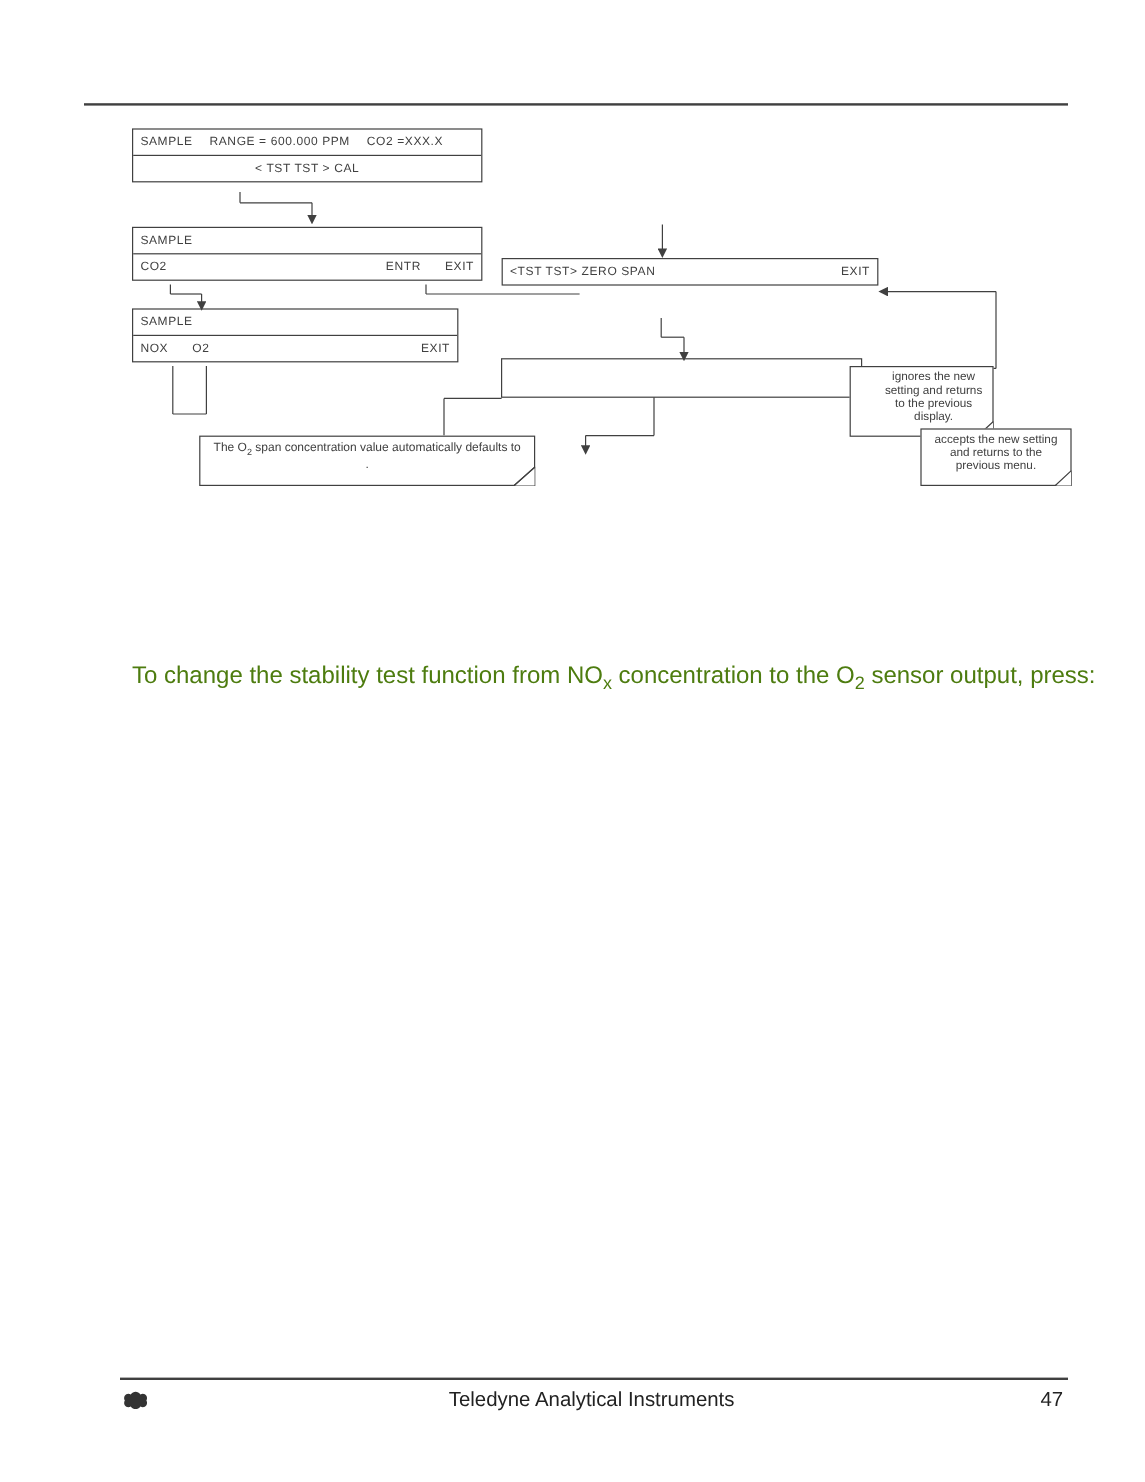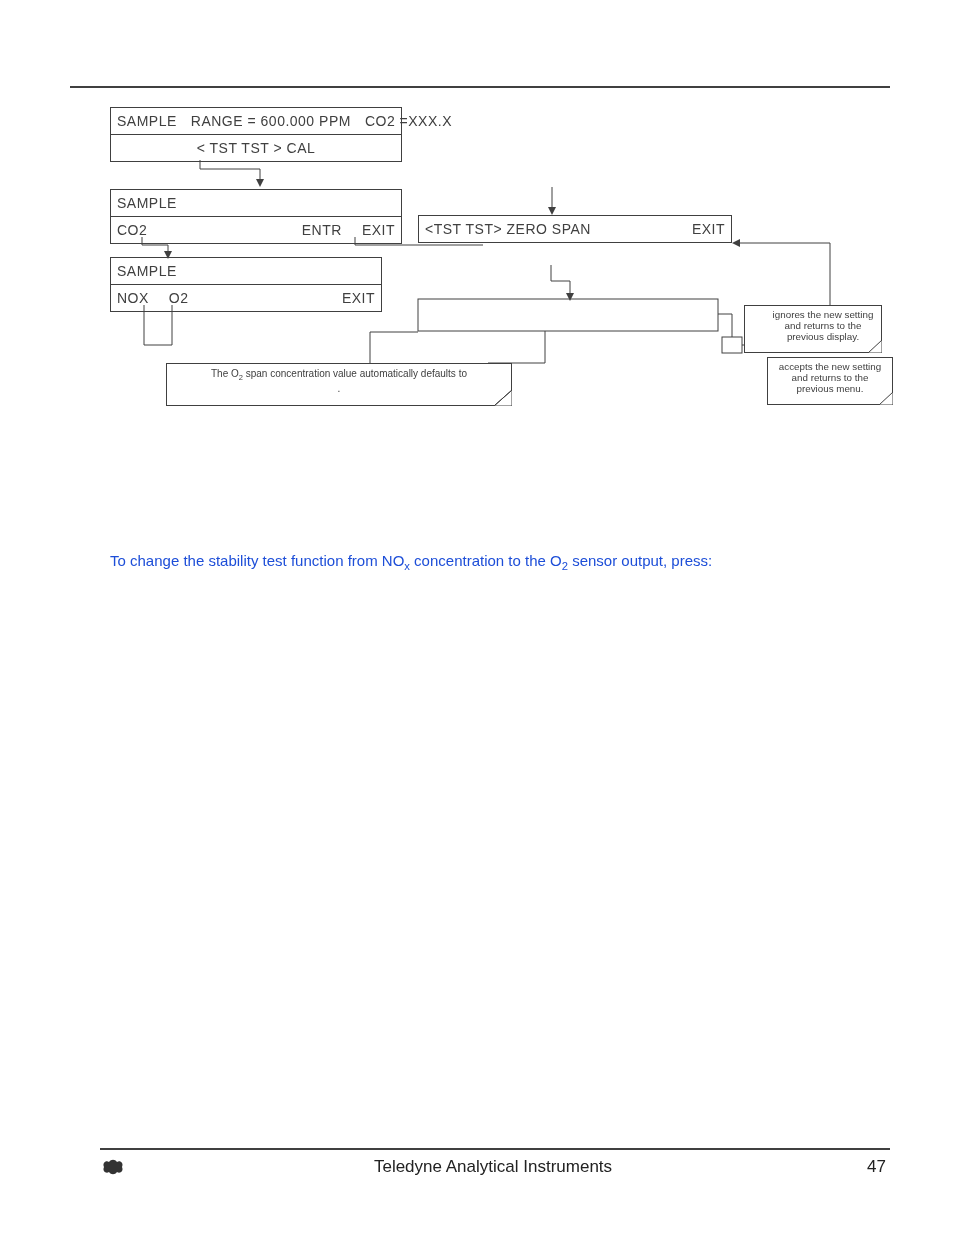--- a/index.html
+++ b/index.html
@@ -24,21 +24,21 @@
     position: absolute;
     left: 110px;
     top: 107px;
     width: 760px;
     height: 360px;
   }
   .panel {
     position: absolute;
     border: 1px solid #404040;
     box-sizing: border-box;
-    font-size: 14px;
+    font-size: 10px;
     letter-spacing: .5px;
   }
   .panel .row1 {
     border-bottom: 1px solid #404040;
     padding: 5px 6px 5px 6px;
     white-space: nowrap;
     display:flex;
     gap: 14px;
   }
   .panel .row2 {
@@ -73,22 +73,22 @@
     background:#fff;
   }
   .small-note svg.fold {
     position:absolute;
     right:-1px; bottom:-1px;
     width:14px; height:13px;
   }
   .body-text {
     position:absolute;
     left:110px; top:552px;
-    font-size:15px;
-    color:#1d4ed8;
+    font-size:20px;
+    color:#4d7c0f;
   }
   .sub { font-size:.75em; vertical-align: sub; }
   .bottom-rule {
     position:absolute;
     left:100px; right:64px; top:1148px;
     border-top:2px solid #404040;
   }
   .footer {
     position:absolute;
     left:100px; right:68px; top:1158px;
@@ -194,32 +194,32 @@
     </div>
 
     <div class="panel" style="left:308px;top:108px;width:314px;">
       <div class="row2">
         <span>&lt;TST  TST&gt;  ZERO  SPAN</span>
         <span class="rightpush"></span>
         <span>EXIT</span>
       </div>
     </div>
 
-    <div class="note" style="left:56px;top:256px;width:346px;">
+    <div class="note" style="left:56px;top:256px;width:280px;">
       <div>
         <span>The O</span><span class="sub">2</span><span> span concentration value automatically defaults to</span>
       </div>
       <div style="margin:1px 0 1px 0;">.</div>
       <svg class="fold">
           <path d="M0,16 L18,0 L18,16 Z" fill="#fff" stroke="#404040"></path>
           <path d="M0,16 L18,0" stroke="#404040" fill="none"></path>
         </svg>
     </div>
 
-    <div class="small-note" style="left:634px;top:198px;width:138px;padding-left:24px;">
+    <div class="small-note" style="left:598px;top:198px;width:120px;padding-left:24px;">
       <span>ignores the new setting and returns to the previous display.</span>
       <svg class="fold">
           <path d="M0,13 L14,0 L14,13 Z" fill="#fff" stroke="#404040"></path>
         </svg>
     </div>
     <div class="small-note" style="left:612px;top:250px;width:126px;margin-left:45px;">
       <span>accepts the new setting and returns to the previous menu.</span>
       <svg class="fold">
           <path d="M0,13 L14,0 L14,13 Z" fill="#fff" stroke="#404040"></path>
         </svg>

